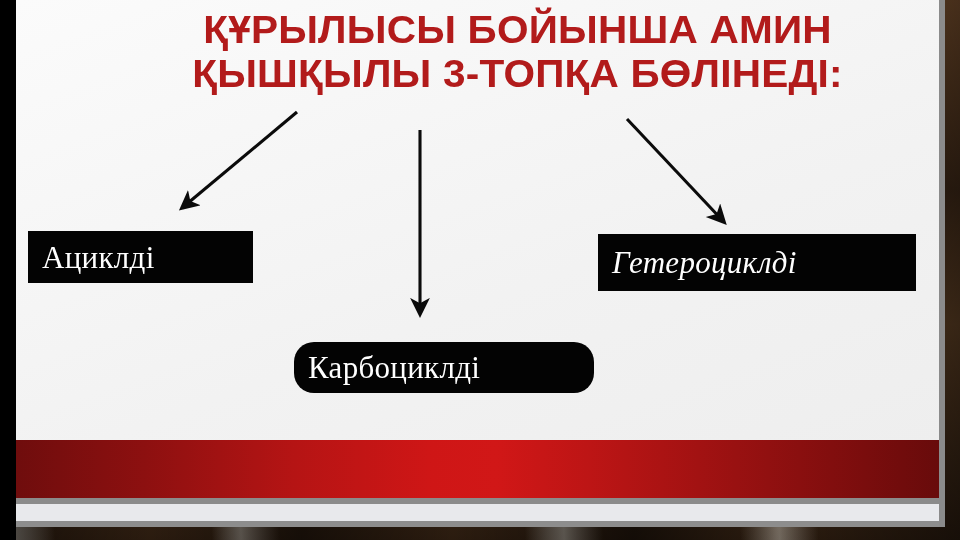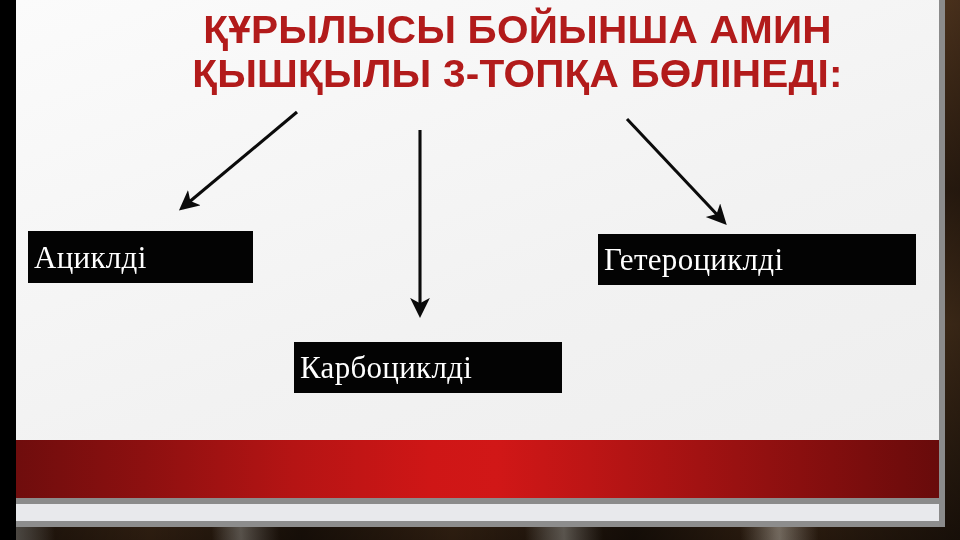--- a/index.html
+++ b/index.html
@@ -67,27 +67,27 @@
   
   .label-box {
     position: absolute;
     background: #030303;
     color: #ffffff;
     font-family: "Liberation Serif", "DejaVu Serif", serif;
     font-size: 31px;
     line-height: 1;
     display: flex;
     align-items: center;
-    padding-left: 6px;
+    padding-left: 14px;
     box-sizing: border-box;
     letter-spacing: .3px;
   }
   #box-acyclic     { left: 12px;  top: 231px; width: 225px; height: 52px; }
-  #box-carbocyclic { left: 278px; top: 342px; width: 268px; height: 51px; }
-  #box-heterocyclic{ left: 582px; top: 234px; width: 318px; height: 51px; }
+  #box-carbocyclic { left: 278px; top: 342px; width: 300px; height: 51px; border-radius: 20px; }
+  #box-heterocyclic{ left: 582px; top: 234px; width: 318px; height: 57px; font-style: italic; }
 
   
   .arrows {
     position: absolute;
     left: 0; top: 0;
     width: 923px;
     height: 521px;
     pointer-events: none;
   }
 

